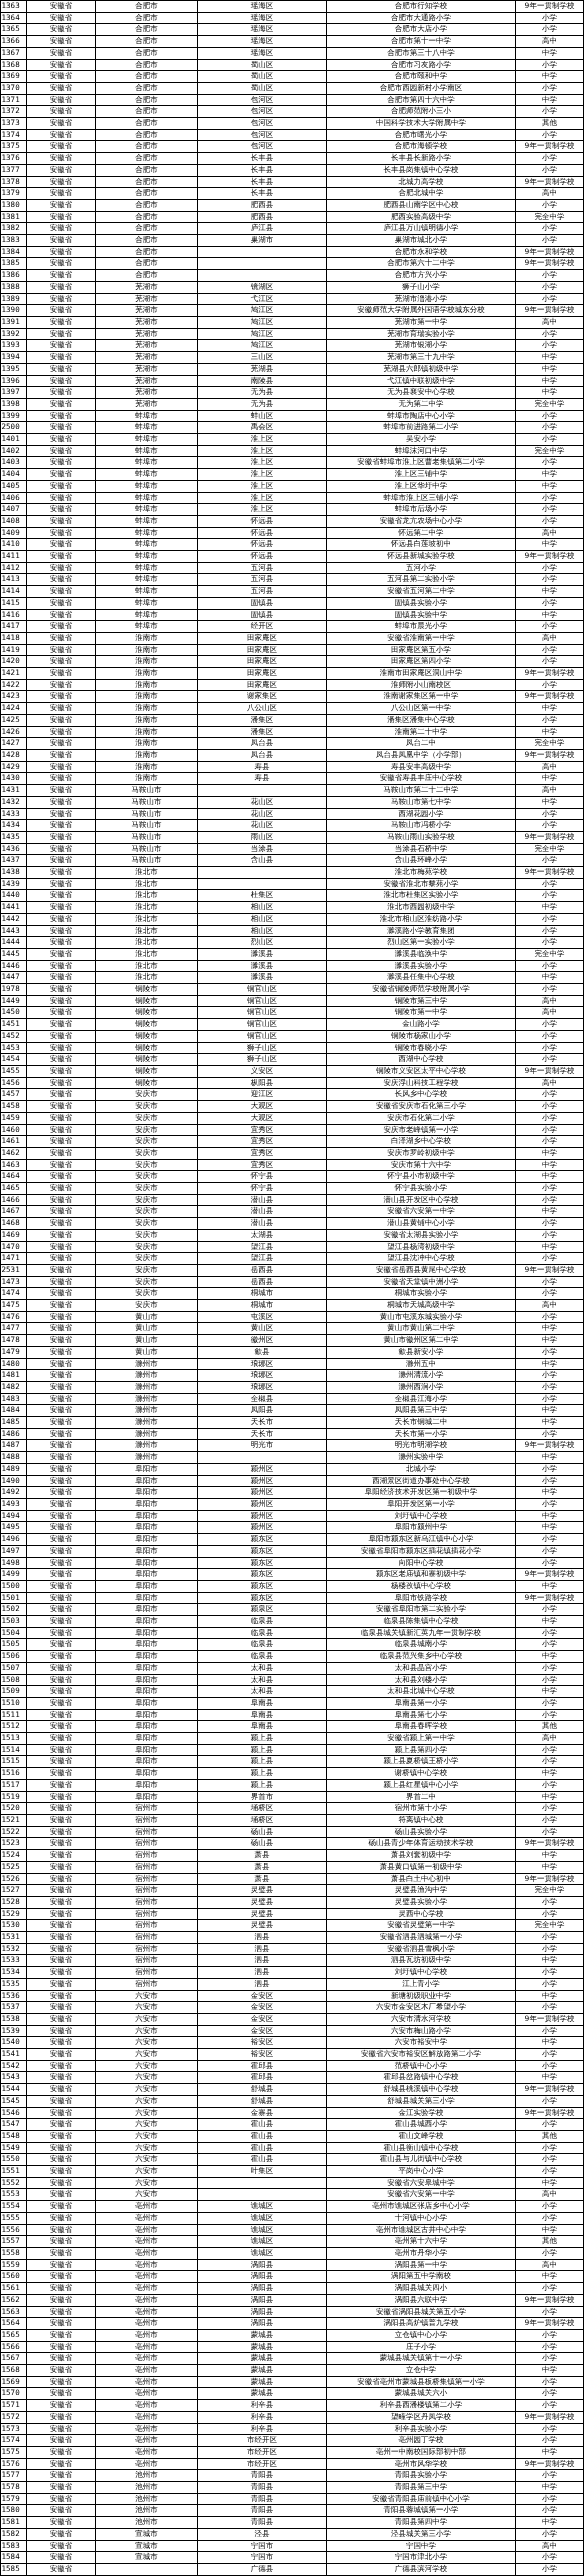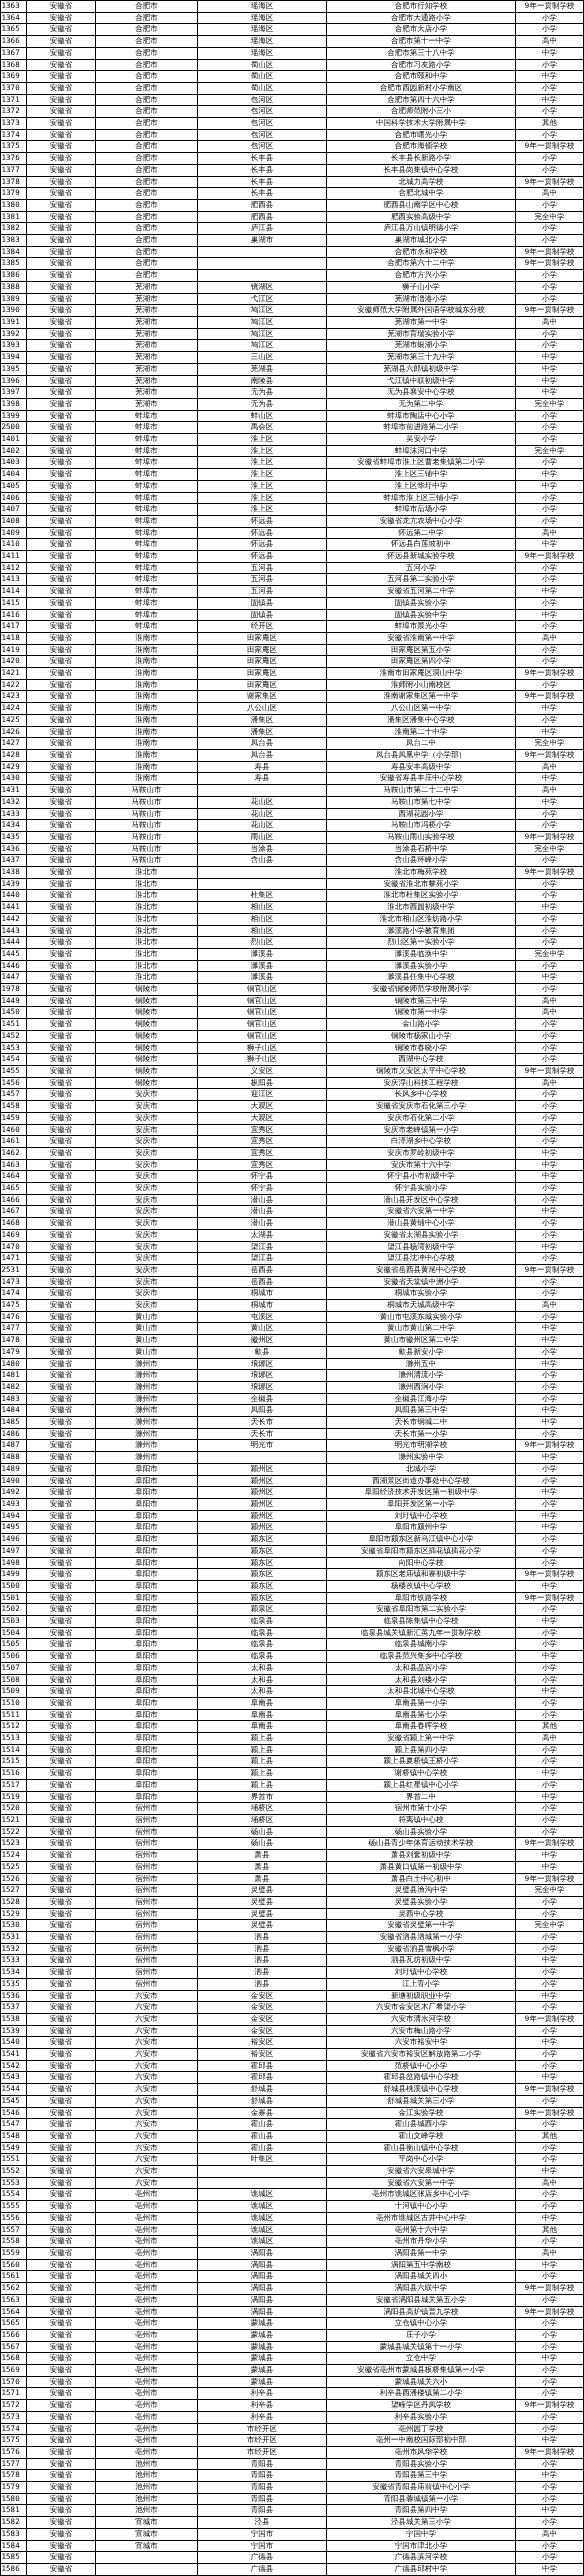--- a/index.html
+++ b/index.html
@@ -1503,20 +1503,28 @@
       </tr>
       <tr>
         <td class="c-no">1549</td>
         <td class="c-prov">安徽省</td>
         <td class="c-city">六安市</td>
         <td class="c-dist">霍山县</td>
         <td class="c-school">霍山县衡山镇中心学校</td>
         <td class="c-type">小学</td>
       </tr>
       <tr>
+        <td class="c-no">1550</td>
+        <td class="c-prov">安徽省</td>
+        <td class="c-city">六安市</td>
+        <td class="c-dist">霍山县</td>
+        <td class="c-school">霍山县与儿街镇中心学校</td>
+        <td class="c-type">小学</td>
+      </tr>
+      <tr>
         <td class="c-no">1551</td>
         <td class="c-prov">安徽省</td>
         <td class="c-city">六安市</td>
         <td class="c-dist">叶集区</td>
         <td class="c-school">平岗中心小学</td>
         <td class="c-type">小学</td>
       </tr>
       <tr>
         <td class="c-no">1552</td>
         <td class="c-prov">安徽省</td>

